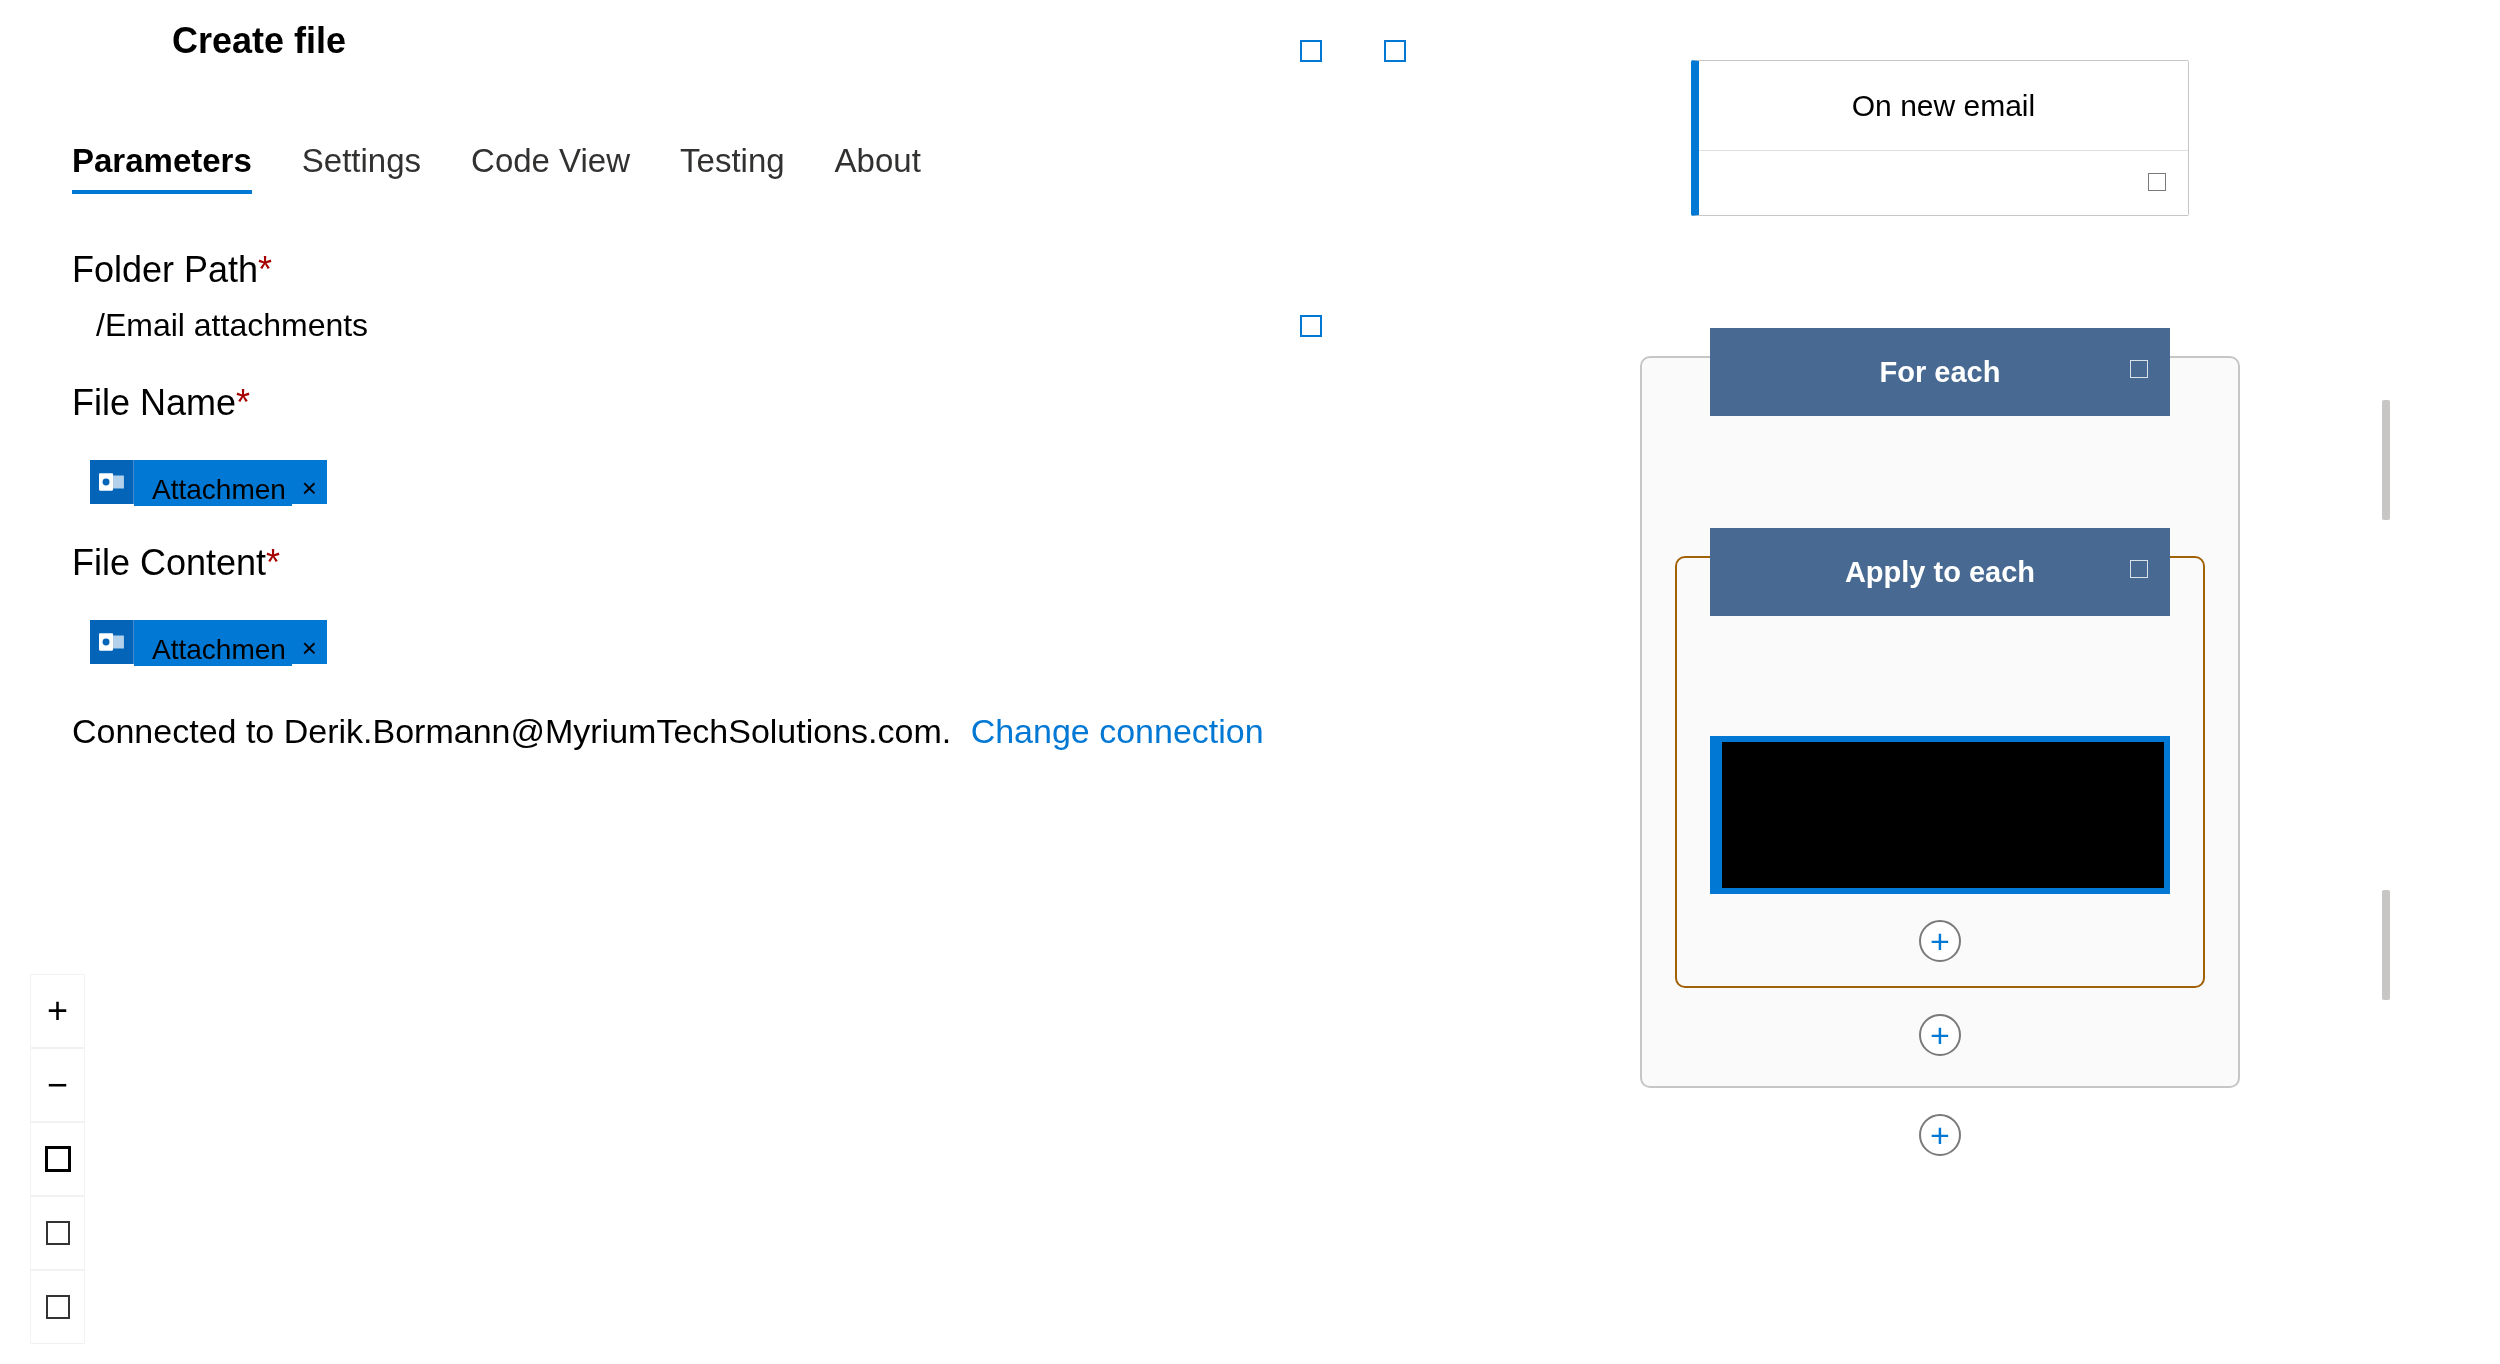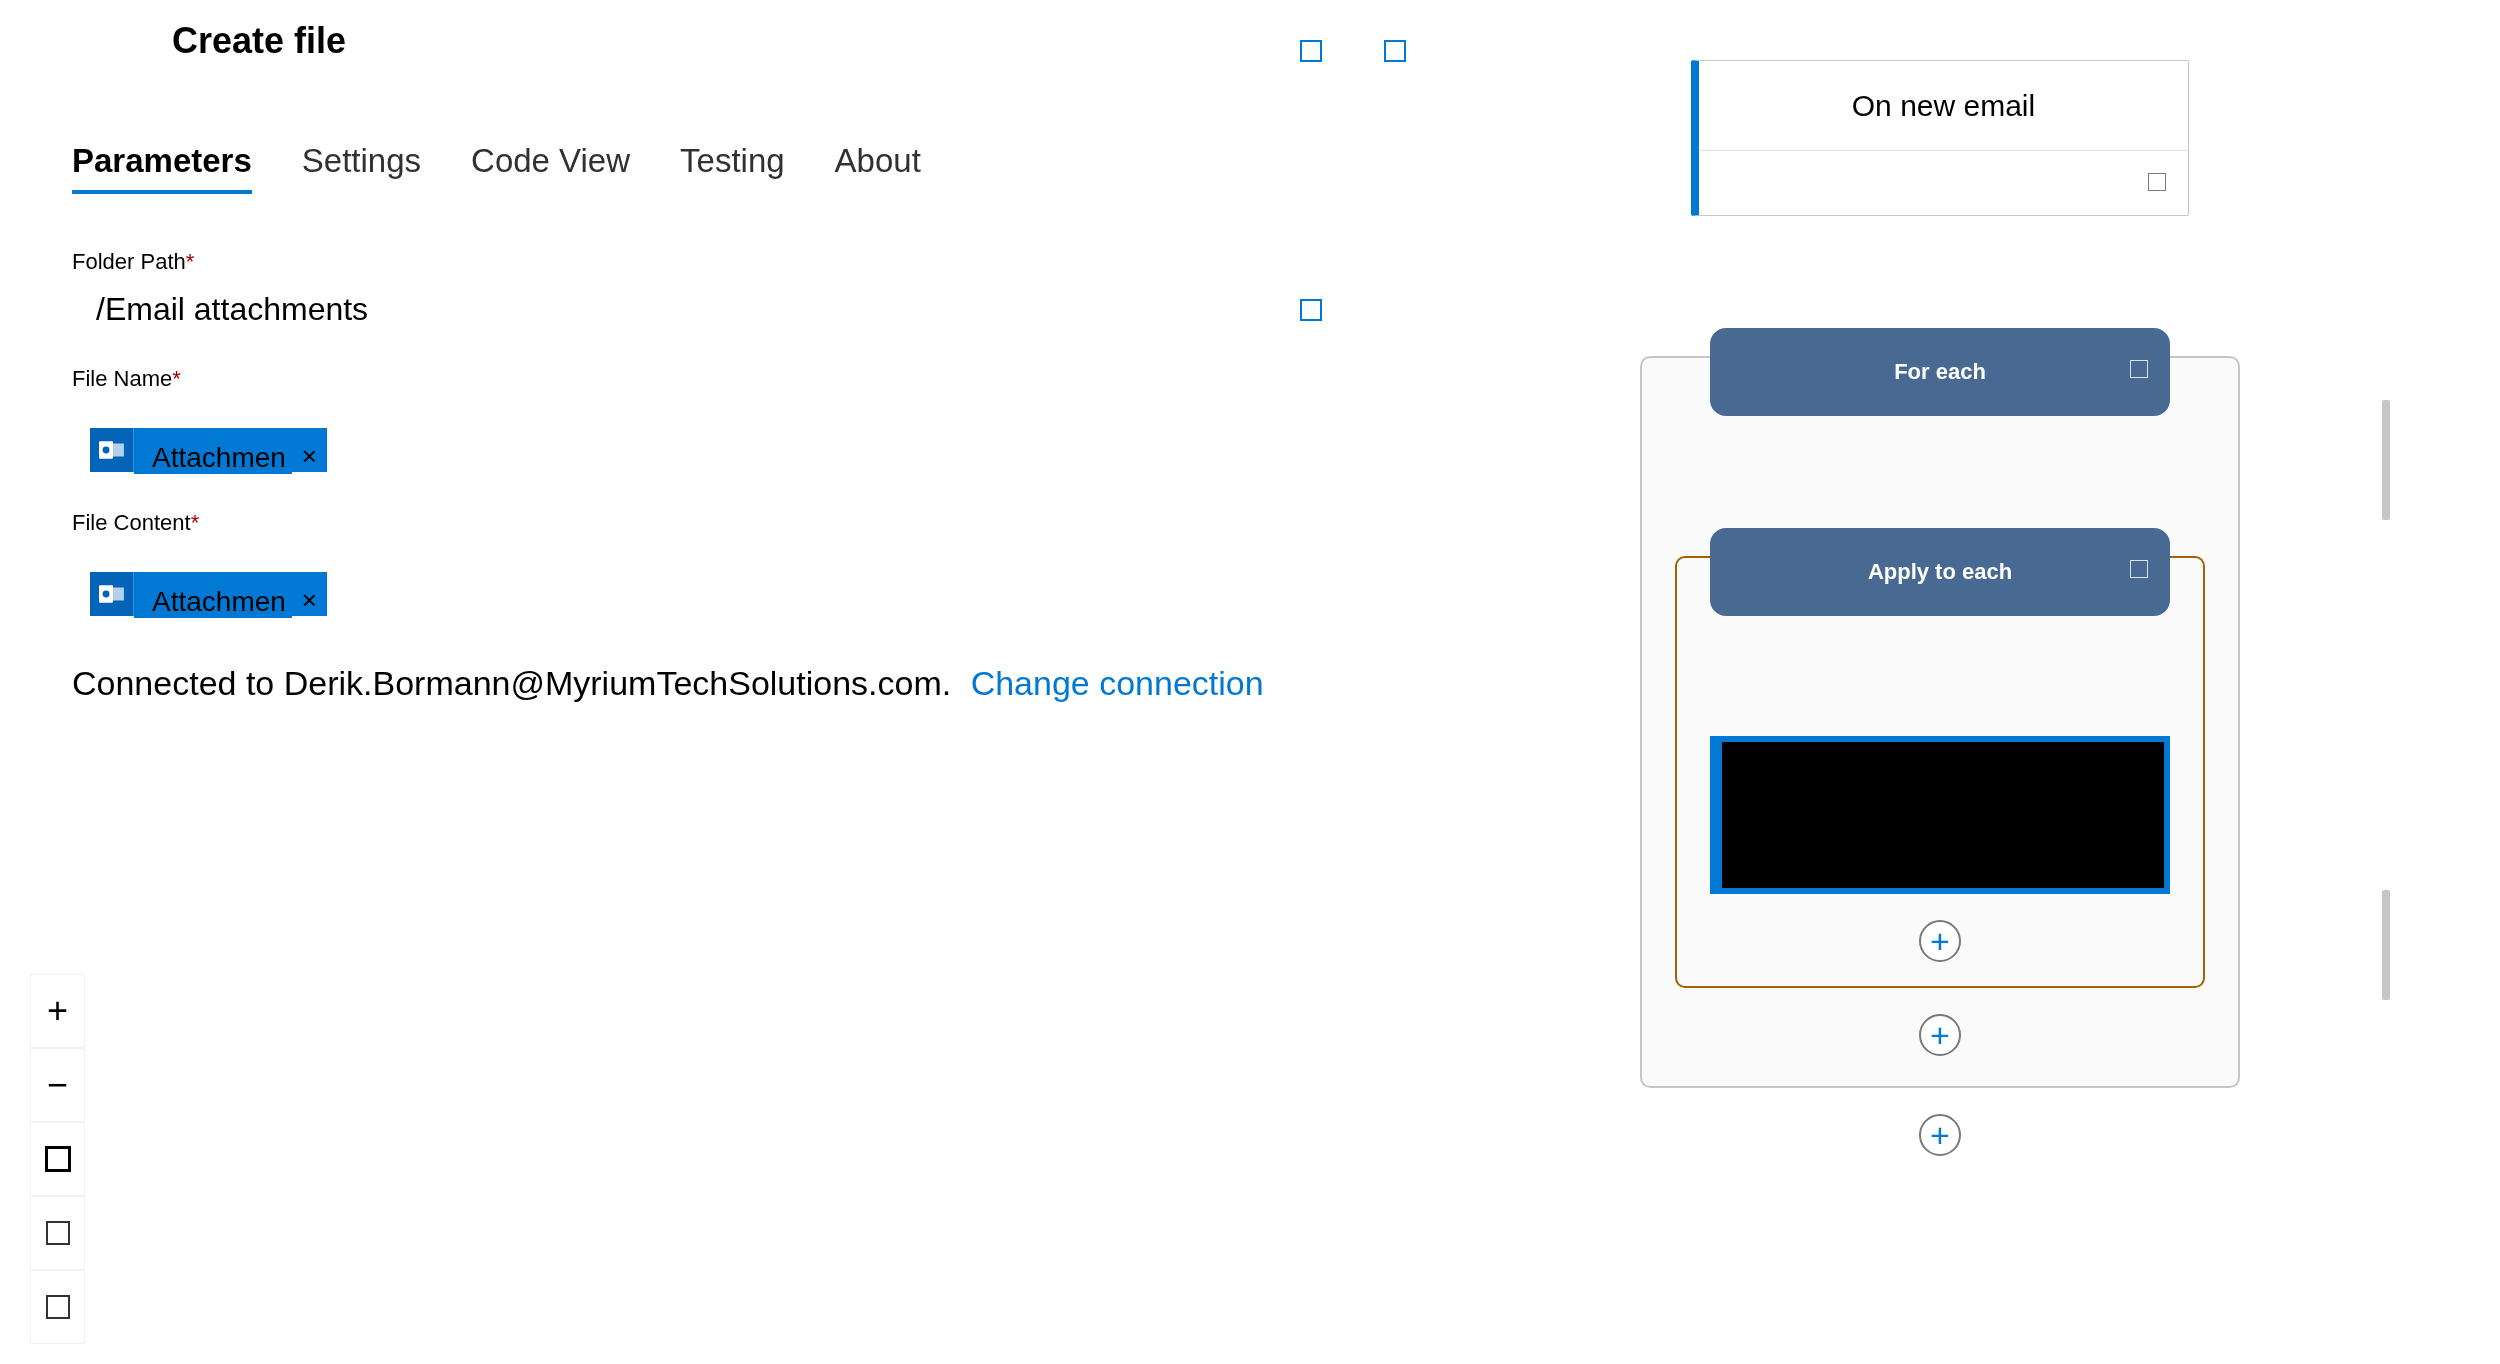--- a/index.html
+++ b/index.html
@@ -60,21 +60,21 @@
   }
   .tab.active {
     font-weight: 700;
     color: #000;
     border-bottom: 4px solid #0078d4;
   }
 
   
   .field-group { margin-bottom: 38px; }
   .field-label {
-    font-size: 22px;
+    font-size: 36px;
     color: #000;
     margin-bottom: 16px;
     display: block;
   }
   .req { color: #a80000; }
   .field-value {
     font-size: 32px;
     color: #000;
     padding-left: 24px;
   }
@@ -236,26 +236,25 @@
     padding: 0 0 30px 0;
     position: relative;
   }
   .for-each-header {
     background: #486991;
     color: #fff;
     height: 88px;
     display: flex;
     align-items: center;
     justify-content: center;
-    font-size: 22px;
+    font-size: 29px;
     font-weight: 600;
     width: 460px;
     margin: -30px auto 0;
     position: relative;
-    border-radius: 16px;
   }
   .for-each-header .hdr-menu {
     position: absolute; right: 22px; top: 32px;
     width: 18px; height: 18px; border: 1.5px solid rgba(255,255,255,0.8);
   }
   .for-each-gap { height: 140px; }
 
   .apply-outer {
     border: 2px solid #a16207;
     border-radius: 10px;

